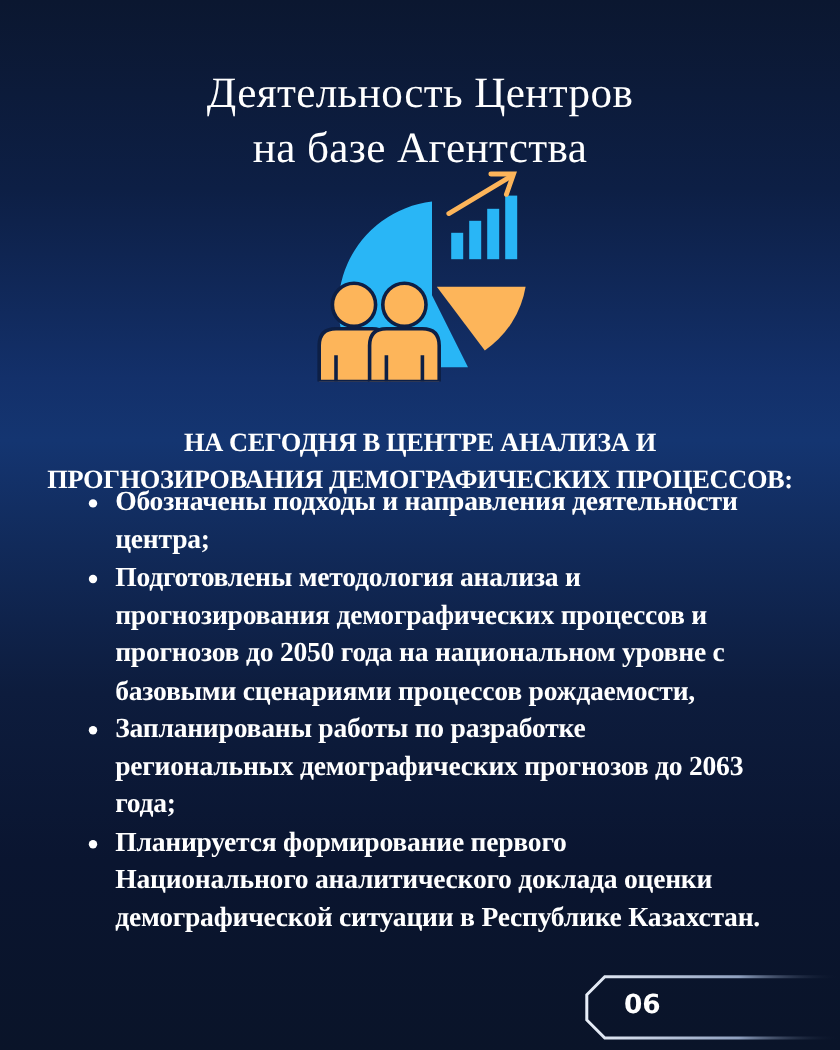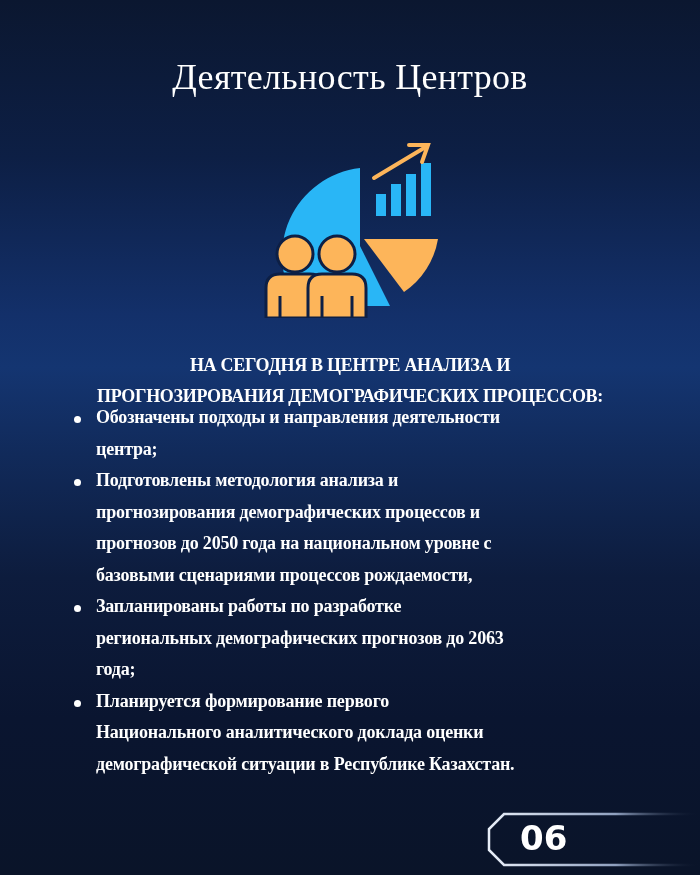--- a/index.html
+++ b/index.html
@@ -11,48 +11,49 @@
     }
     .title {
       position: absolute; top: 30px; left: 0; width: 700px;
       text-align: center; font-size: 36px; line-height: 46px;
       font-weight: normal; letter-spacing: 0.3px;
     }
     .title span { display: block; }
     .illustration { position: absolute; left: 262px; top: 136px; width: 180px; height: 182px; }
     .subtitle {
       position: absolute; top: 335px; left: 0; width: 700px;
-      text-align: center; font-size: 18px; line-height: 31px;
+      text-align: center; font-size: 22px; line-height: 31px;
       text-transform: uppercase; letter-spacing: -0.3px;
     }
     .subtitle span { display: block; }
     .bullets {
       position: absolute; top: 402px; left: 70px; width: 620px;
       margin: 0; padding: 0; list-style: none;
-      font-size: 18px; line-height: 31.5px; font-weight: bold;
+      font-size: 23px; line-height: 31.5px; font-weight: bold;
       letter-spacing: -0.2px;
     }
     .bullets li { position: relative; padding-left: 26px; }
     .bullets li .dot {
       position: absolute; left: 4px; top: 14px; width: 7px; height: 7px;
       border-radius: 50%; background: #ffffff;
     }
     .page-badge { position: absolute; left: 486px; top: 812px; width: 214px; height: 55px; }
     .page-badge svg { position: absolute; left: 0; top: 0; }
     .page-number {
       position: absolute; left: 34px; top: 9px;
       font-family: "DejaVu Sans", "Liberation Sans", sans-serif;
-      font-weight: bold; font-size: 34px; line-height: 34px; color: #ffffff;
+      font-weight: bold; font-size: 22px; line-height: 34px; color: #ffffff;
     }
   </style>
 </head>
 <body>
 
 <h1 class="title">
   <span>Деятельность Центров</span>
+  <span>на базе Агентства</span>
 </h1>
 
 <div class="illustration">
   <svg width="180" height="182" viewBox="0 0 180 182">
 
     <path d="M98 32 A88 88 0 0 0 36 170 L128 170 L98 110 Z" fill="#29b6f6"></path>
     <path d="M98 32 L98 110 L128 168 A88 88 0 0 0 98 32" fill="none"></path>
 
     <path d="M102 103 L176 103 A80 80 0 0 1 142 156 Z" fill="#fdb55a"></path>
 

